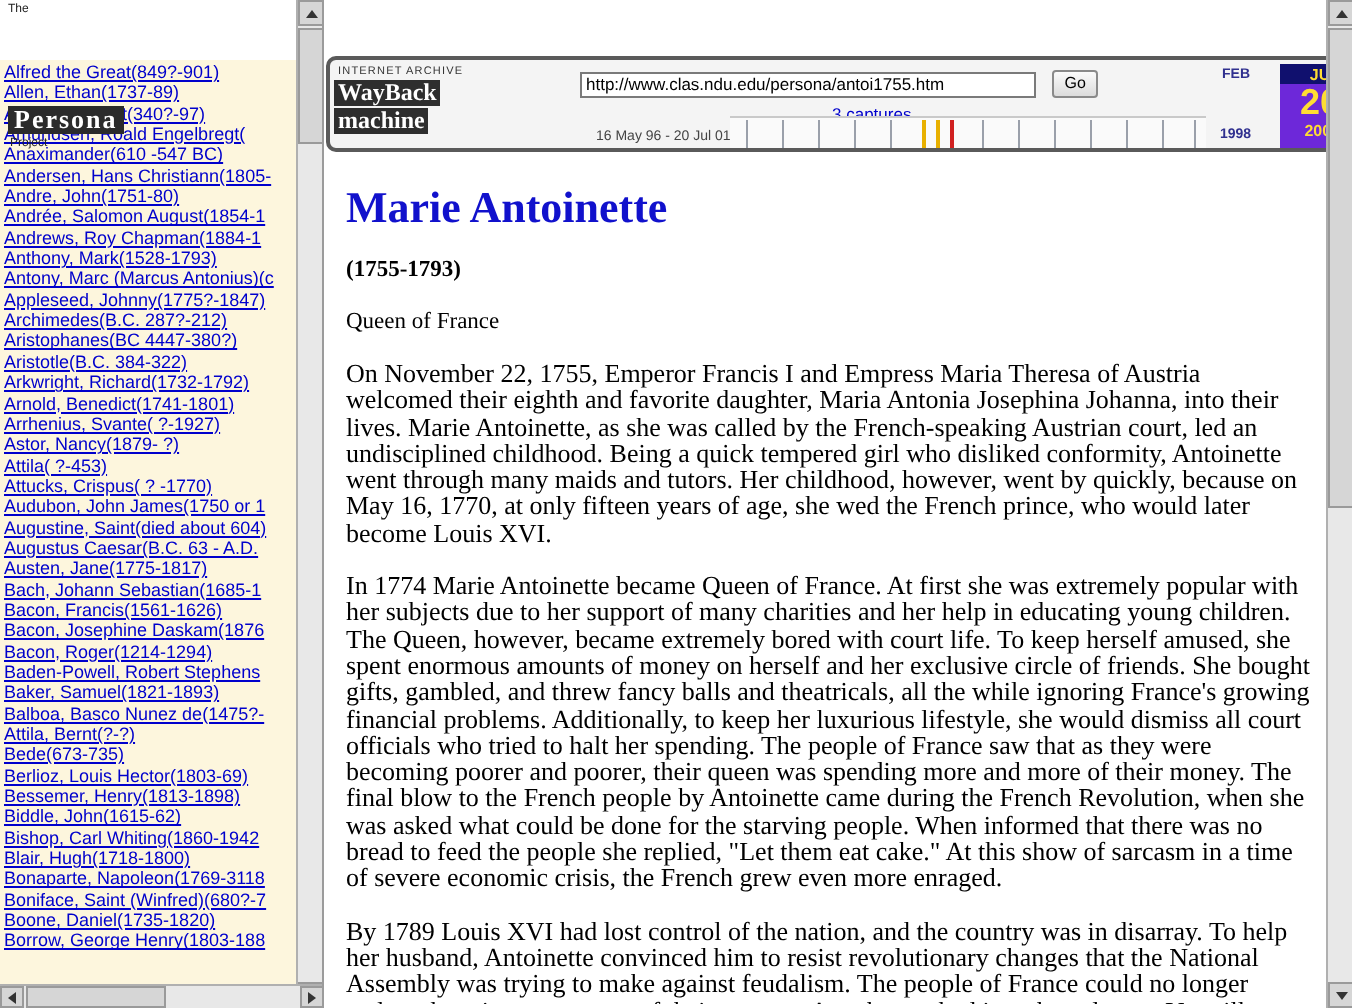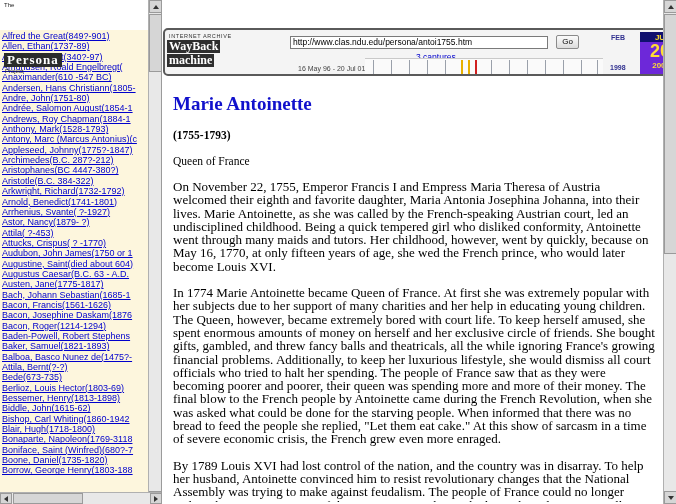--- a/index.html
+++ b/index.html
@@ -155,21 +155,21 @@
     line-height: 13px;
     margin-top: 1px;
   }
   #wb-url-row {
     position: absolute;
     left: 125px; top: 5px;
     width: 330px;
     height: 14px;
   }
   #wb-url {
-    width: 258px;
+    width: 228px;
     height: 13px;
     font-size: 8.5px;
     font-family: "Liberation Sans", sans-serif;
     border: 1px solid #7a7a7a;
     background: #fff;
     padding: 0 2px;
     box-sizing: border-box;
     vertical-align: middle;
   }
   #wb-go {
@@ -247,21 +247,21 @@
     width: 500px;
     height: 420px;
     padding: 0 8px 0 10px;
     box-sizing: border-box;
     overflow: hidden;
     font-family: "Liberation Serif", serif;
     color: #000;
   }
   #art-title {
     color: #1111cc;
-    font-size: 19px;
+    font-size: 22px;
     font-weight: bold;
     font-family: "Liberation Serif", serif;
     margin: 11px 0 0 0;
     line-height: 22px;
   }
   .art-sub {
     font-size: 11.5px;
     font-weight: bold;
     margin: 14px 0 0 0;
   }

